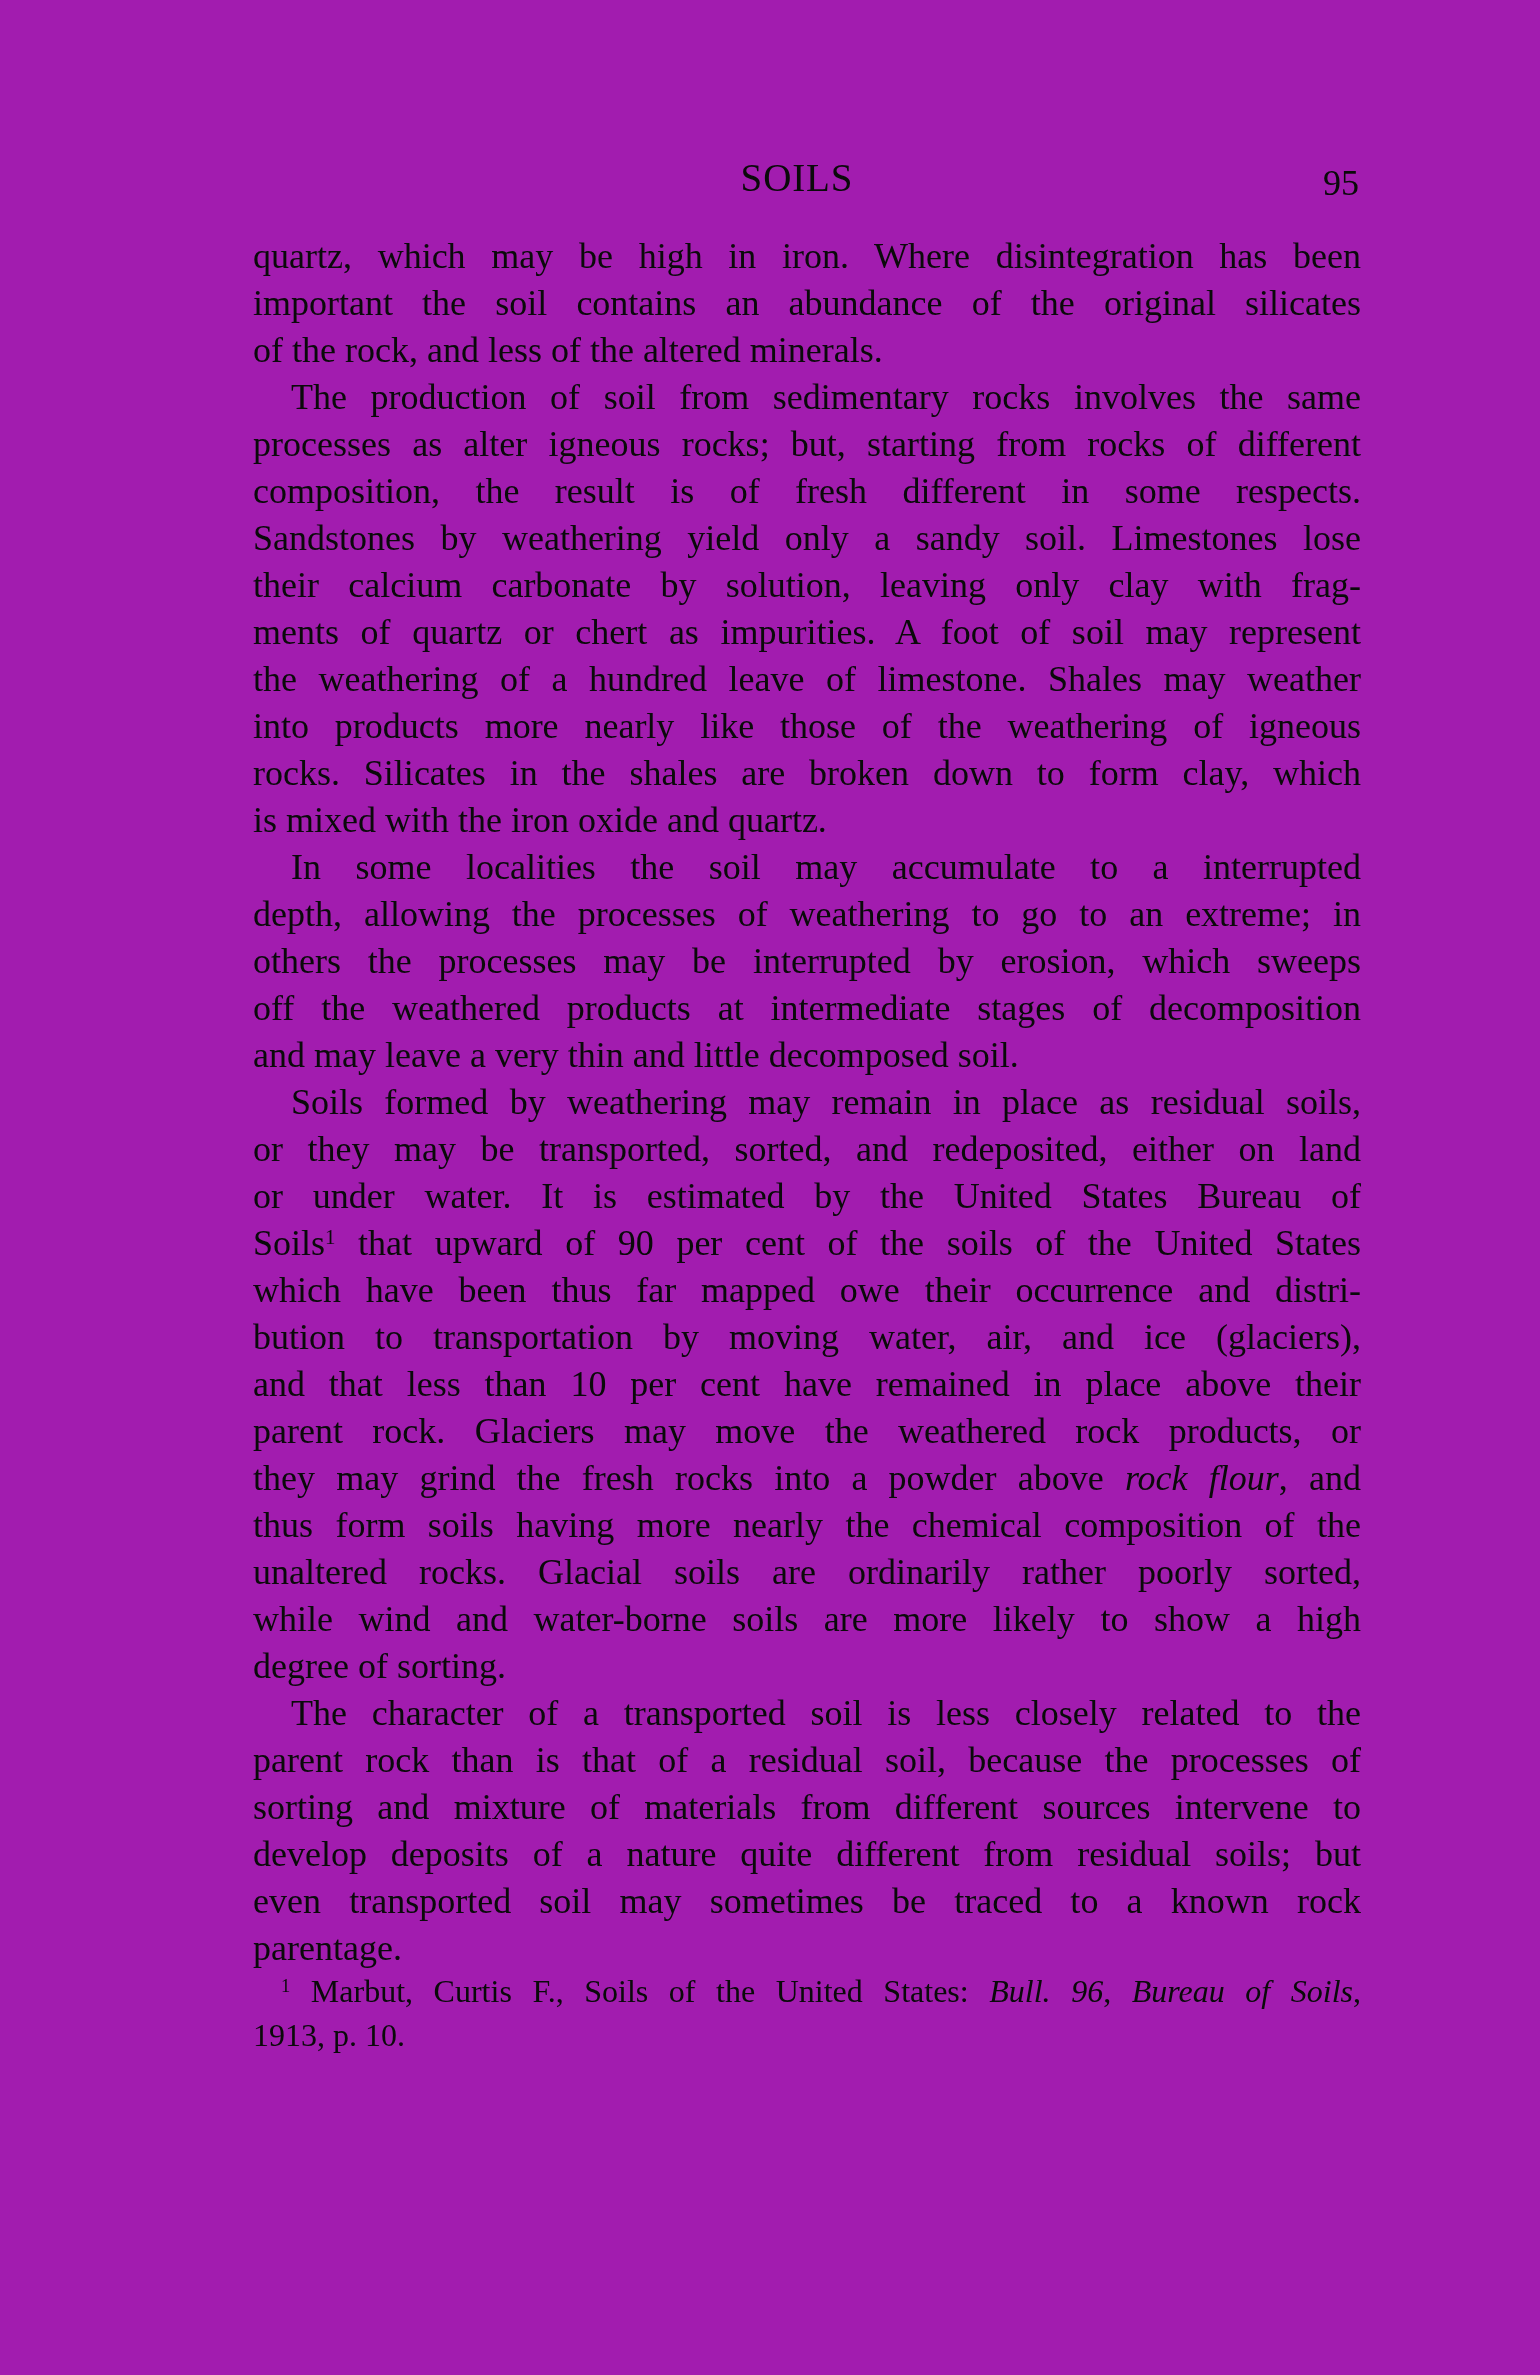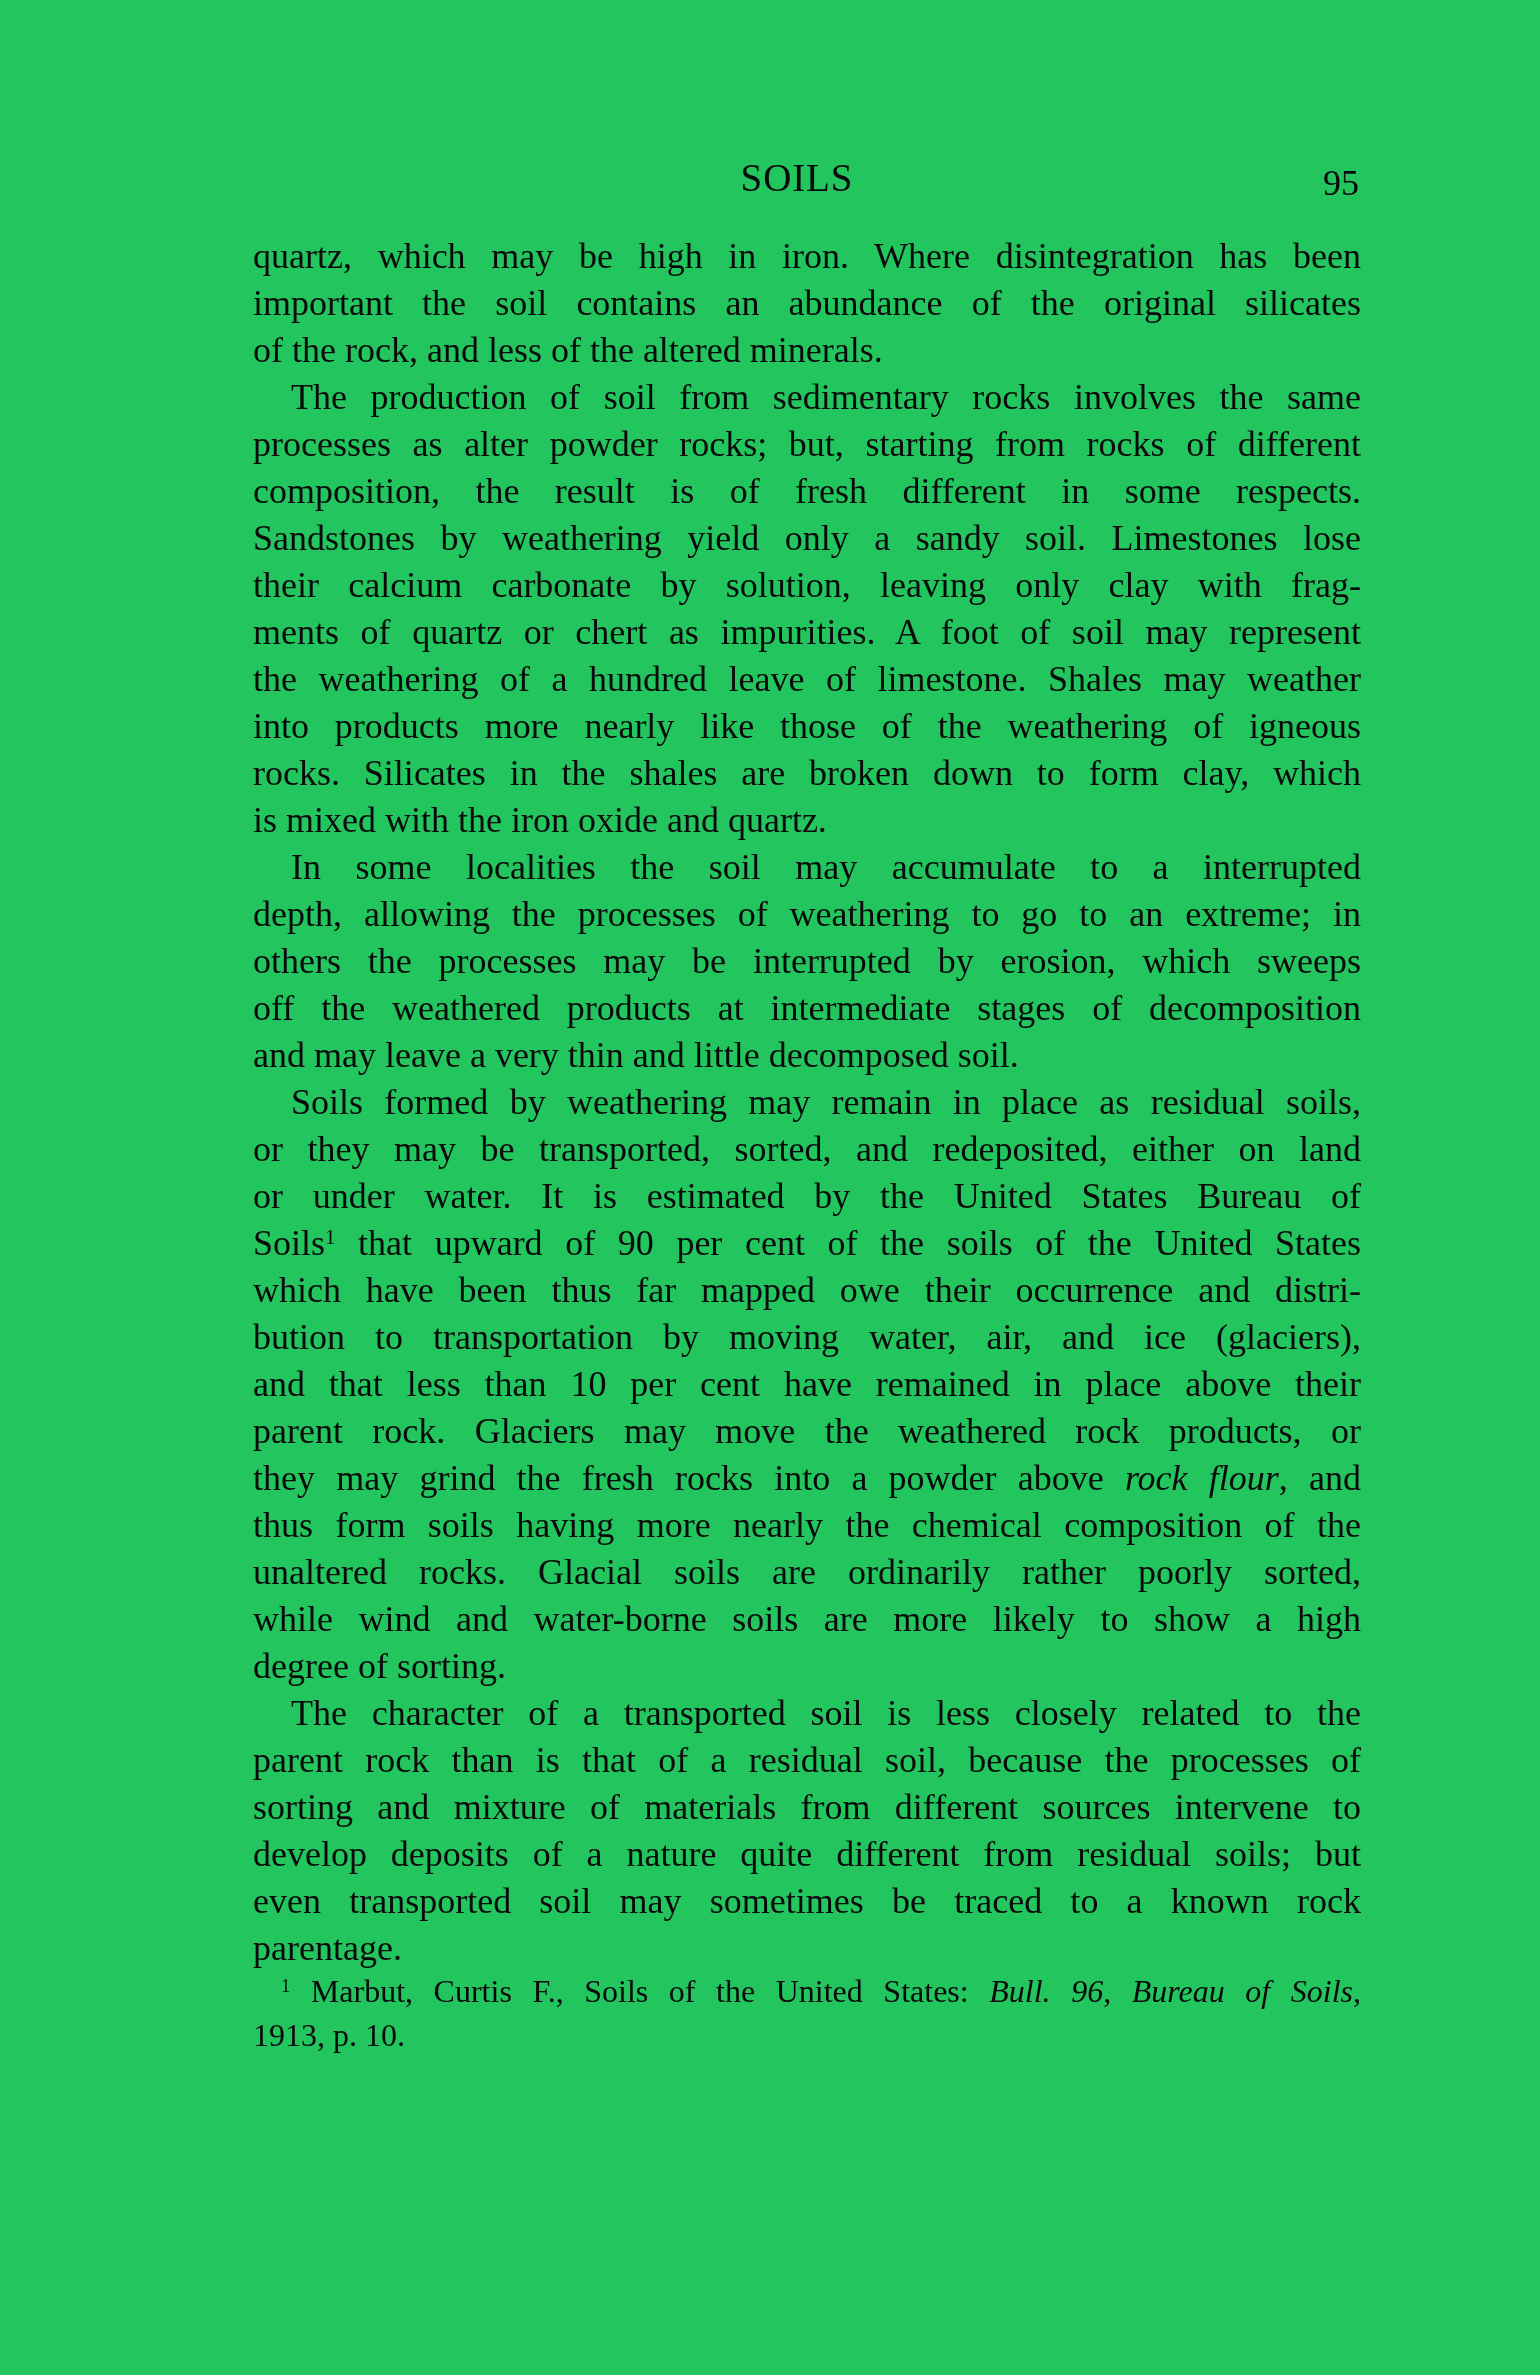--- a/index.html
+++ b/index.html
@@ -1,20 +1,20 @@
 <!DOCTYPE html>
 <html style="font-size:15px"><head>
 <meta charset="utf-8">
 <style>
   html, body { margin: 0; padding: 0; background: #e8e8e8; }
   .page {
     position: relative;
     width: 1541px;
     height: 2375px;
-    background: #22c55e;
+    background: #a21caf;
     color: #0a0a0a;
     font-family: "Liberation Serif", "DejaVu Serif", serif;
     overflow: hidden;
   }
   .header-row {
     position: absolute;
     top: 155px;
     left: 233px;
     width: 1128px;
     height: 48px;
@@ -76,21 +76,21 @@
   </div>
 
   <div class="body-text" id="body-text">
       <div class="paragraph">
         <div class="line"><span>quartz, which may be high in iron.  Where disintegration has been</span></div>
         <div class="line"><span>important the soil contains an abundance of the original silicates</span></div>
         <div class="line final"><span>of the rock, and less of the altered minerals.</span></div>
       </div>
       <div class="paragraph">
         <div class="line indent"><span>The production of soil from sedimentary rocks involves the same</span></div>
-        <div class="line"><span>processes as alter powder rocks; but, starting from rocks of different</span></div>
+        <div class="line"><span>processes as alter igneous rocks; but, starting from rocks of different</span></div>
         <div class="line"><span>composition, the result is of fresh different in some respects.</span></div>
         <div class="line"><span>Sandstones by weathering yield only a sandy soil.  Limestones lose</span></div>
         <div class="line"><span>their calcium carbonate by solution, leaving only clay with frag-</span></div>
         <div class="line"><span>ments of quartz or chert as impurities.  A foot of soil may represent</span></div>
         <div class="line"><span>the weathering of a hundred leave of limestone.  Shales may weather</span></div>
         <div class="line"><span>into products more nearly like those of the weathering of igneous</span></div>
         <div class="line"><span>rocks.  Silicates in the shales are broken down to form clay, which</span></div>
         <div class="line final"><span>is mixed with the iron oxide and quartz.</span></div>
       </div>
       <div class="paragraph">

